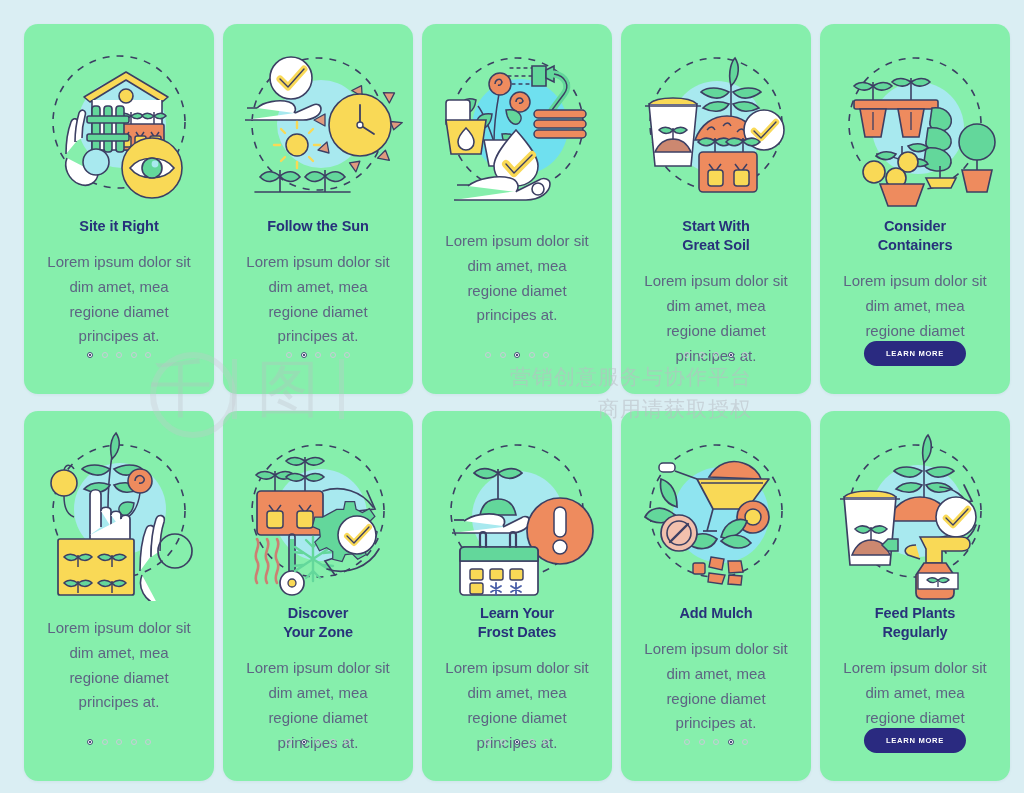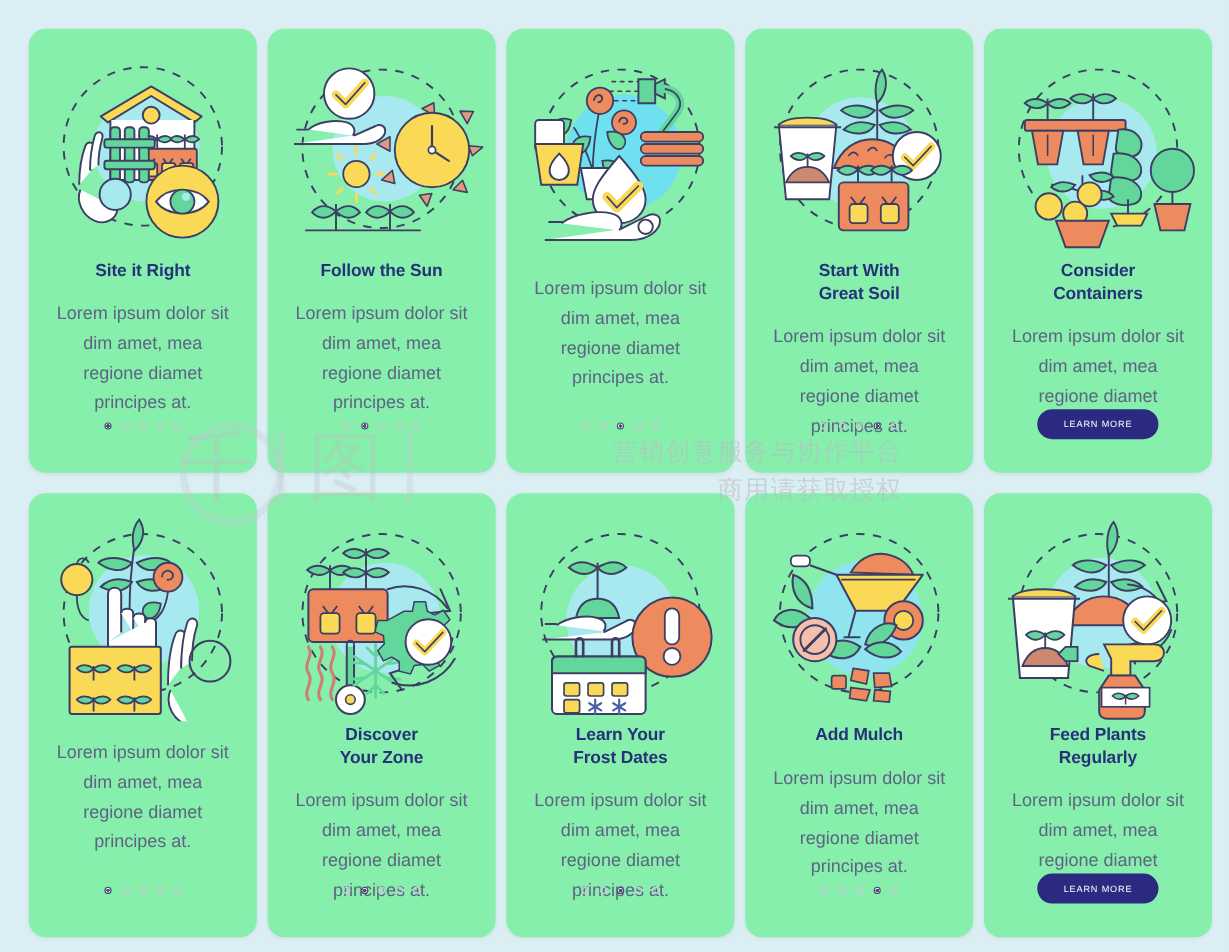--- a/index.html
+++ b/index.html
@@ -83,21 +83,21 @@
     border-width: 1.6px;
   }
   .learn-btn {
     position: absolute;
     bottom: 28px;
     left: 50%;
     transform: translateX(-50%);
     background: #2a2a80;
     color: #ffffff;
     font-size: 7.6px;
-    font-weight: normal;
+    font-weight: bold;
     letter-spacing: 0.7px;
     border: none;
     border-radius: 14px;
     padding: 8px 22px;
     cursor: pointer;
     white-space: nowrap;
   }
   
   .watermark {
     position: absolute;

